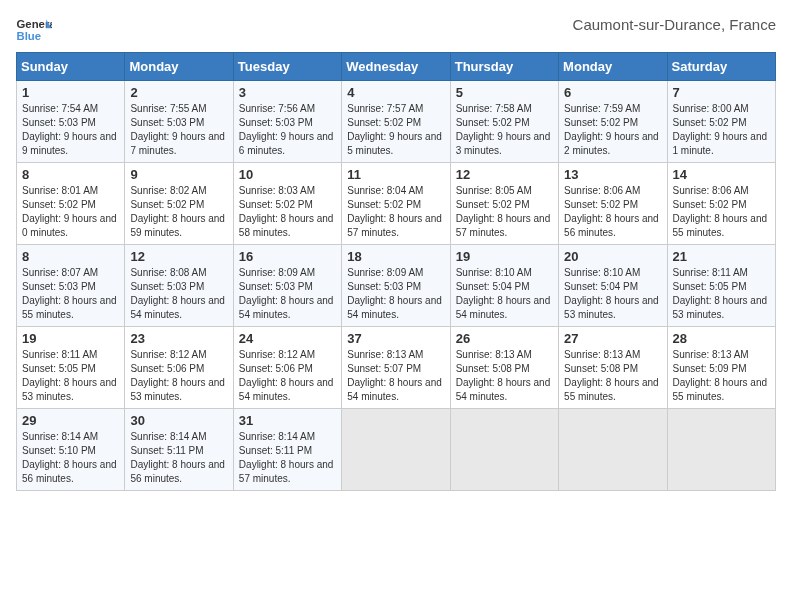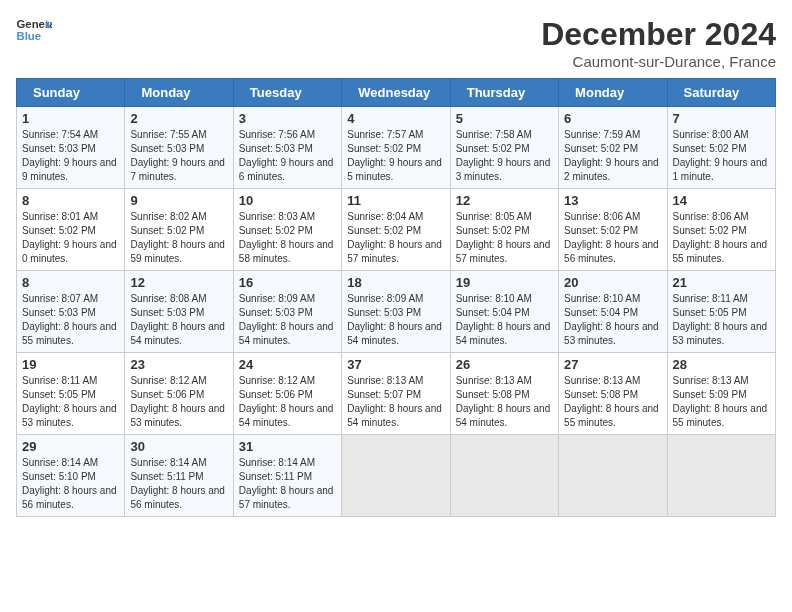--- a/index.html
+++ b/index.html
@@ -40,21 +40,21 @@
     table {
       width: 100%;
       border-collapse: collapse;
       table-layout: fixed;
     }
     thead tr th {
       background: #3a7abf;
       color: #fff;
       font-size: 13px;
       font-weight: bold;
-      padding: 6px 16px;
+      padding: 6px 4px;
       text-align: left;
       border: 1px solid #2d6aa0;
     }
     tbody tr td {
       border: 1px solid #ccc;
       vertical-align: top;
       padding: 4px 5px;
       font-size: 10.5px;
       color: #333;
       height: 80px;
@@ -84,21 +84,20 @@
 
 <div class="header">
   <div class="logo">
     <svg class="logo-icon" viewBox="0 0 40 32">
       <text x="0" y="14" font-size="13" font-weight="bold" fill="#333">General</text>
       <text x="0" y="27" font-size="13" font-weight="bold" fill="#4a90d9">Blue</text>
       <polygon points="34,4 40,14 34,14" fill="#4a90d9"></polygon>
     </svg>
   </div>
   <div class="title-block">
-    <div class="month-title">December 2024</div>
     <div class="location">Caumont-sur-Durance, France</div>
   </div>
 </div>
 
 <table>
   <thead>
     <tr id="header-row">
         <th>Sunday</th>
         <th>Monday</th>
         <th>Tuesday</th>

